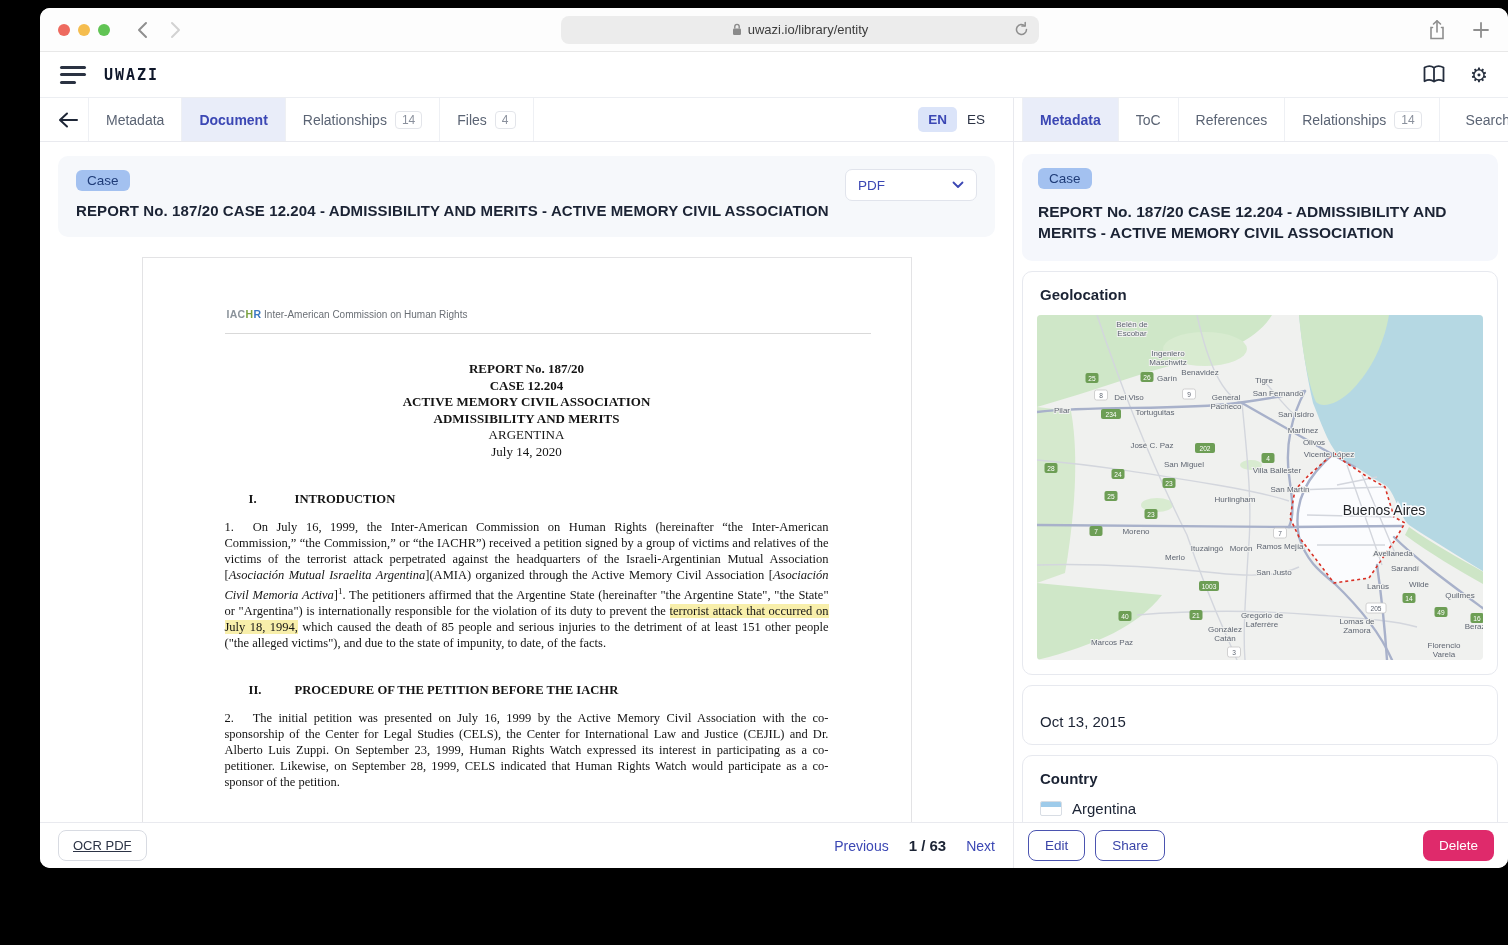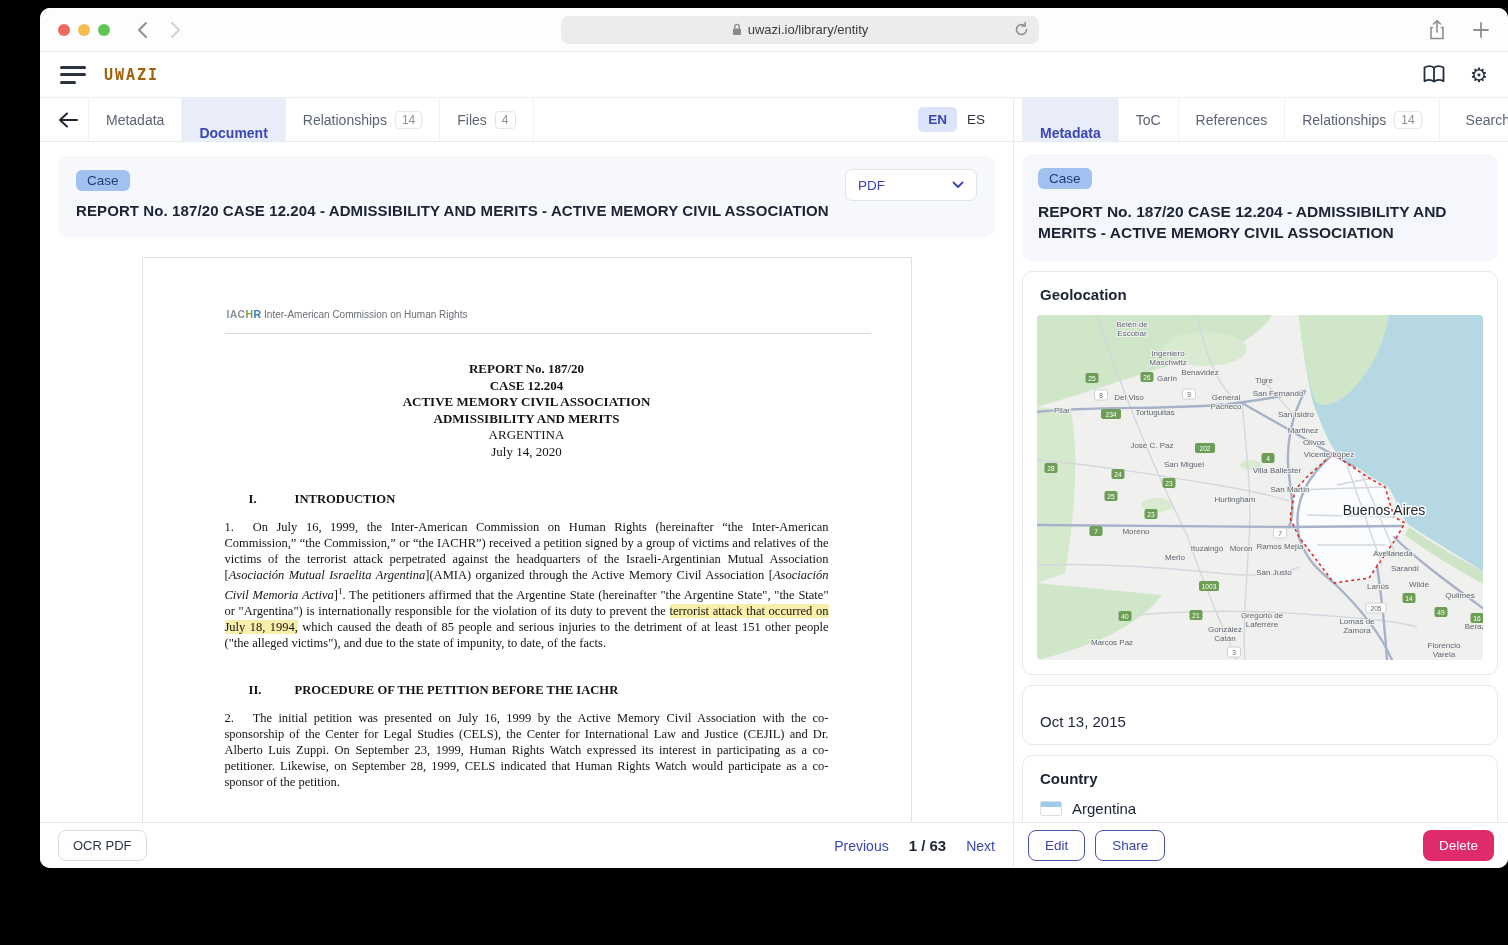--- a/index.html
+++ b/index.html
@@ -19,37 +19,37 @@
   .urlbar .reload { position:absolute; right:9px; top:5px; }
   .chromeright { display:flex; gap:26px; align-items:center; color:#8e8e8e; margin-left:10px; }
 
   
   .appheader { height:46px; flex:0 0 46px; background:#fff; border-bottom:1px solid #eceef2;
                display:flex; align-items:center; padding:0 20px; }
   .burger { width:26px; cursor:pointer; }
   .burger div { height:3px; background:#2a3242; border-radius:2px; margin-bottom:4.5px; }
   .burger div:last-child { width:60%; margin-bottom:0; }
   .logo { margin-left:18px; font-family:"DejaVu Sans Mono", monospace; font-weight:bold;
-          font-size:15px; letter-spacing:2px; color:#a16207; }
+          font-size:15px; letter-spacing:2px; color:#0f172a; }
   .headicons { margin-left:auto; display:flex; gap:24px; align-items:center; color:#27303f; }
   .gear-glyph { font-size:20px; line-height:1; color:#27303f; }
 
   
   .appbody { flex:1; display:flex; min-height:0; }
   .leftcol { flex:1; min-width:0; display:flex; flex-direction:column; }
   .rightcol { width:495px; flex:0 0 495px; border-left:1px solid #e8e9ee; display:flex; flex-direction:column; }
 
   
   .tabbar { height:44px; flex:0 0 44px; display:flex; align-items:stretch; border-bottom:1px solid #e9eaef; }
   .tabbar .backwrap { display:flex; align-items:center; padding:0 10px 0 18px; }
   .tabs { display:flex; }
   .tab { display:flex; align-items:center; gap:8px; padding:0 17px; font-size:14px; color:#5b6474;
          border-right:1px solid #eef0f4; background:#fff; cursor:pointer; white-space:nowrap; }
   .tab:first-child { border-left:1px solid #eef0f4; }
-  .tab.active { background:#e9edf9; color:#3b47b4; font-weight:bold;align-items:flex-end; }
+  .tab.active { background:#e9edf9; color:#3b47b4; font-weight:bold; }
   .tabbadge { background:#fff; border:1px solid #e3e5ea; border-radius:4px; color:#8a909c;
               font-size:12px; padding:1px 6px; font-weight:normal; }
   .langs { margin-left:auto; display:flex; align-items:center; gap:0; padding-right:18px; }
   .langbtn { padding:5px 10px; border-radius:5px; font-size:13.5px; color:#2c3345; cursor:pointer; }
   .langbtn.active { background:#dbe4f9; color:#3b47b4; font-weight:bold; }
 
   
   .dochead { margin:14px 18px 10px 18px; background:#f6f8fb; border-radius:10px;
              padding:14px 18px 18px 18px; position:relative; }
   .casebadge { display:inline-block; background:#a3c1f0; color:#1f3c78; font-size:13.5px;
@@ -73,21 +73,21 @@
   .pdfsection .num { width:70px; padding-left:24px; flex:0 0 70px; }
   .pdfpara { margin-top:13px; text-align:justify; font-size:12.5px; line-height:15.9px; }
   .seg-italic { font-style:italic; }
   .seg-highlight { background:#f8efab; }
   .seg-sup { vertical-align:super; font-size:9px; }
 
   
   .toolbar { height:46px; flex:0 0 46px; border-top:1px solid #e9eaef; background:#fff;
              display:flex; align-items:center; padding:0 18px; }
   .btn-outline { background:#fff; border:1px solid #d8dbe2; border-radius:8px; padding:7px 14px;
-                 font-size:13px; color:#2c3345; cursor:pointer; font-family:inherit; }
+                 font-size:13px; color:#2c3345; cursor:pointer; font-family:inherit;text-decoration:underline; }
   .pager { margin-left:auto; display:flex; align-items:center; gap:20px; }
   .pagerlink { color:#3b47b4; font-size:14px; cursor:pointer; }
   .pagenum { font-size:15px; font-weight:bold; color:#1b2334; }
   .btn-indigo { background:#fff; border:1px solid #4b54b0; border-radius:8px; padding:7px 16px;
                 font-size:13.5px; color:#3a44a8; cursor:pointer; font-family:inherit; }
   .btn-delete { margin-left:auto; background:#df2a6b; border:none; border-radius:8px; padding:8px 16px;
                 font-size:13.5px; color:#fff; cursor:pointer; font-family:inherit; }
 
   
   .sidecontent { flex:1; min-height:0; overflow:hidden; padding:12px 10px 0 8px;

